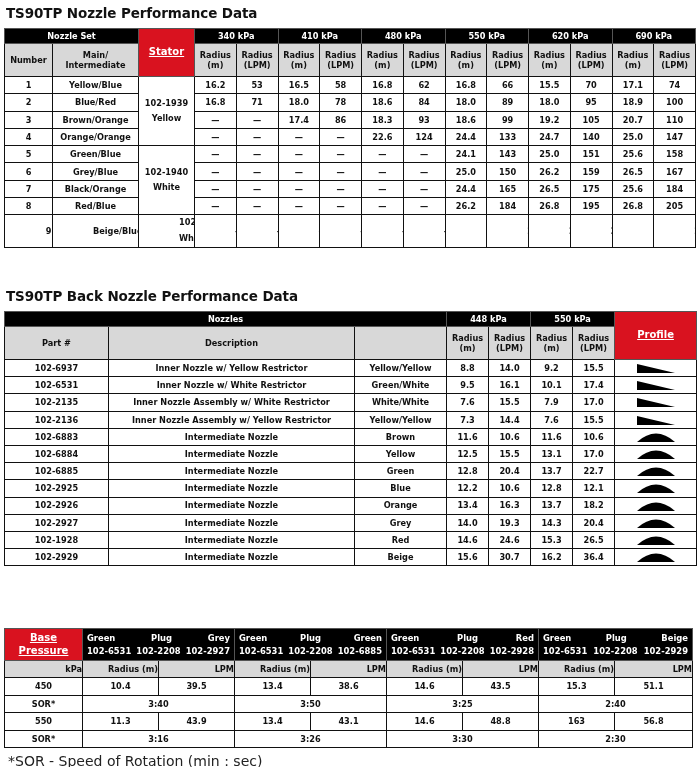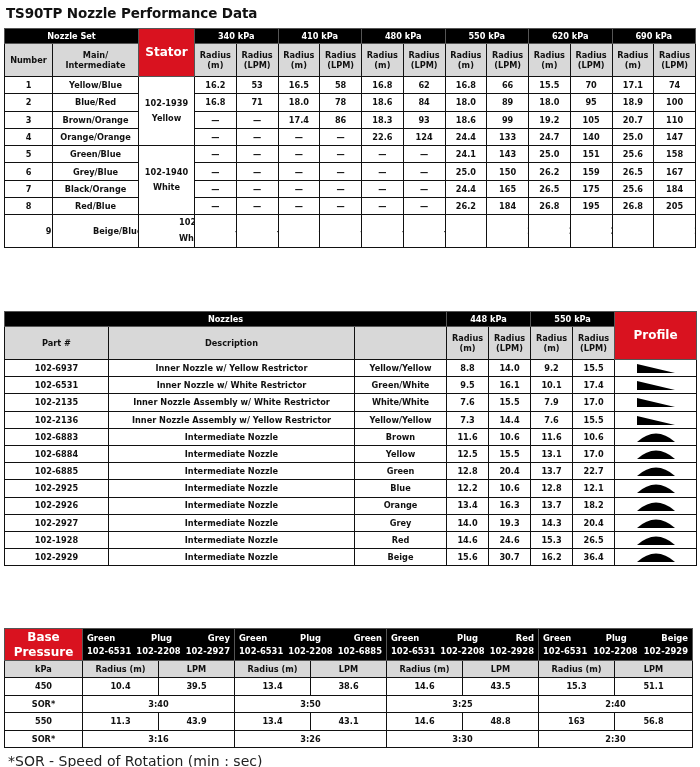--- a/index.html
+++ b/index.html
@@ -16,21 +16,21 @@
   table {
     border-collapse: collapse; position: absolute; left: 4px;
     table-layout: fixed;
   }
   td, th {
     border: 1px solid #111; text-align: center; vertical-align: middle;
     font-size: 8.2px; font-weight: bold; padding: 0; line-height: 1.25;
     overflow: hidden; white-space: nowrap;
   }
   .red { background: #000000; color: #fff; border-color: #555; }
-  .red-big { background: #d9121f; color: #fff; font-size: 12px; }
+  .red-big { background: #d9121f; color: #fff; font-size: 10px; text-decoration: underline; }
   .gray { background: #d8d8d8; color: #111; }
   .gray-wrap { white-space: normal; margin-left: 28px; }
   .thick-top td { border-top: 1px solid #14b8a6; padding-left: 40px; }
   .note { position: absolute; left: 8px; top: 753px; font-size: 14px; color: #222; text-align: right; }
   .profile-cell svg { display: block; margin: 0 auto; }
 
   
   #t1 { top: 28px; width: 692px; }
   #t1 tr.h1 td { height: 14px; }
   #t1 tr.h2 td { height: 32px; }
@@ -39,21 +39,21 @@
 
   
   #t2 { top: 311px; width: 692px; }
   #t2 tr.h1 td { height: 14px; }
   #t2 tr.h2 td { height: 32px; }
   #t2 tr.r td { height: 16.2px; }
 
   
   #t3 { top: 628px; width: 688px; }
   #t3 tr.h1 td { height: 31px; }
-  #t3 tr.h2 td { height: 16px; }
+  #t3 tr.h2 td { height: 16px; text-align: right; }
   #t3 tr.r td { height: 16.5px; margin-top: 13px; }
   .hdrgrid { display: flex; justify-content: space-between; padding: 0 4px; font-size: 8.4px; }
   .hdrgrid span { display: block; text-align: center; }
 </style>
 </head>
 <body>
 
 <div class="page">
 
   <h2 style="top:5px">TS90TP Nozzle Performance Data</h2>
@@ -256,20 +256,21 @@
           <td>25.9</td>
           <td>208</td>
           <td>27.7</td>
           <td>221</td>
           <td>29.0</td>
           <td>233</td>
         </tr>
       </tbody>
   </table>
 
+  <h2 style="top:288px">TS90TP Back Nozzle Performance Data</h2>
   <table id="t2">
     <colgroup>
       <col style="width:104px">
         <col style="width:246px">
         <col style="width:92px">
       <col style="width:42px">
         <col style="width:42px">
         <col style="width:42px">
         <col style="width:42px">
       <col style="width:82px">

